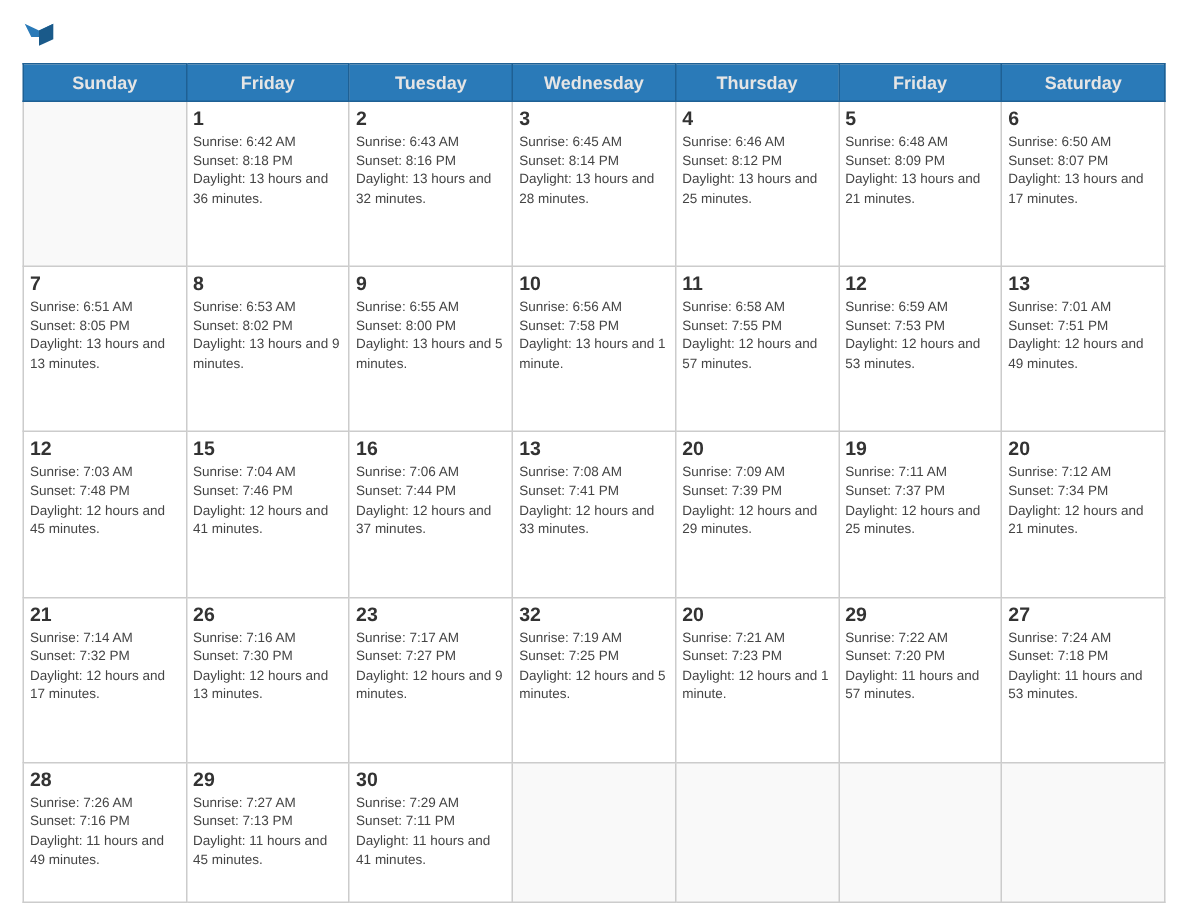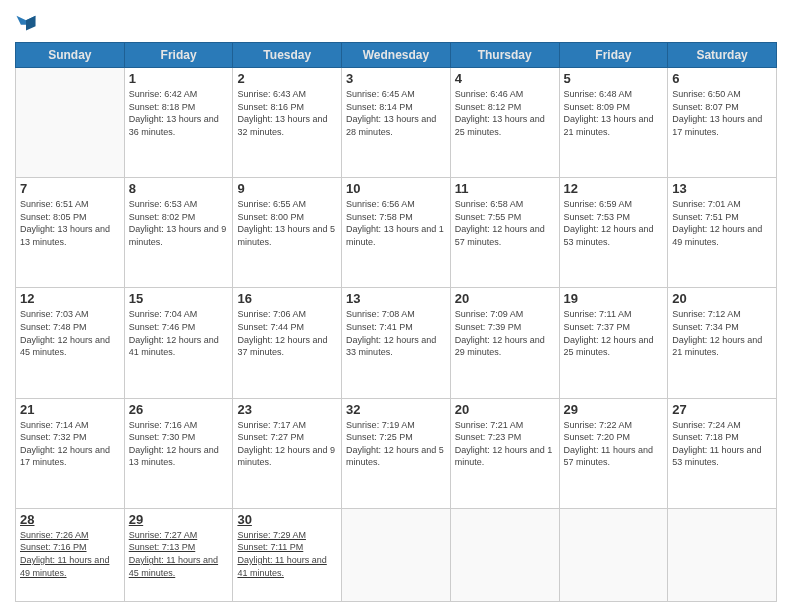--- a/index.html
+++ b/index.html
@@ -95,21 +95,20 @@
     .day-info {
       font-size: 9px;
       color: #444;
       line-height: 1.4;
     }
     .empty-cell {
       background: #f9f9f9;
     }
     tr:last-child td {
       height: 70px;
-      text-decoration: underline;
     }
   </style>
 </head>
 <body>
 
 <div class="page">
   <div class="header">
     <div class="logo">
       <svg class="logo-icon" viewBox="0 0 30 30">
         <polygon points="8,20 22,20 28,8 15,14 2,8" fill="#2a7ab8"></polygon>

